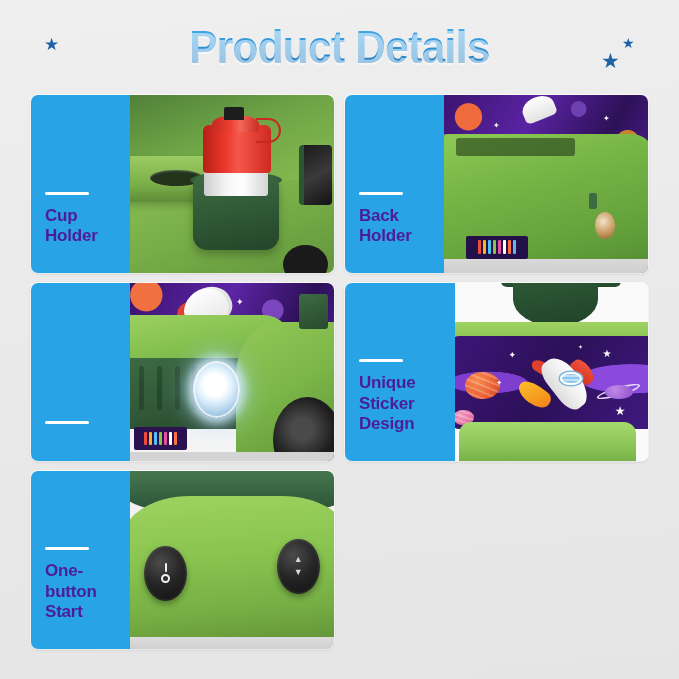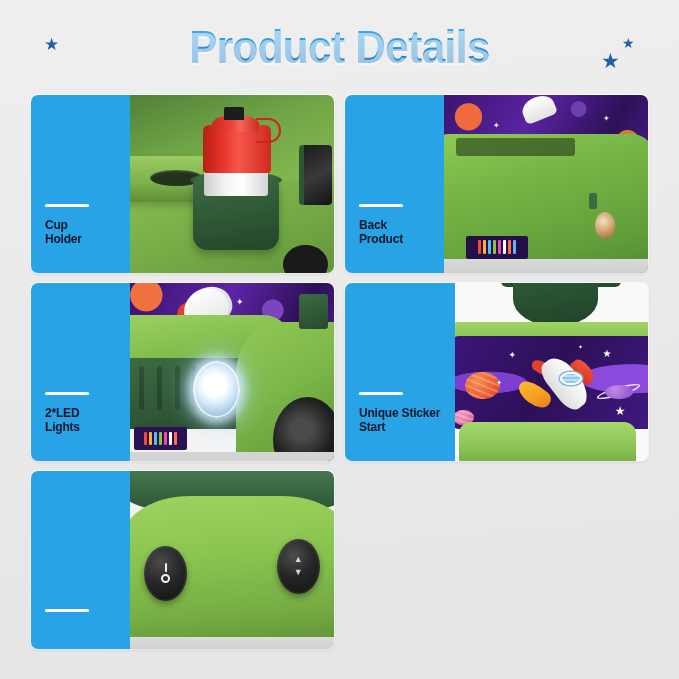--- a/index.html
+++ b/index.html
@@ -84,22 +84,22 @@
     padding: 0 0 26px 14px;
   }
   .card-label .rule {
     width: 44px;
     height: 3px;
     background: #fff;
     border-radius: 2px;
     margin-bottom: 11px;
   }
   .card-label .ltext {
-    color: #0f172a;
-    font-size: 12px;
+    color: #4c1d95;
+    font-size: 17px;
     font-weight: bold;
     line-height: 1.22;
     letter-spacing: -0.2px;
     white-space: pre-line;
   }
   .card.wide-label .card-label { flex: 0 0 110px; }
 
   .card-photo {
     position: relative;
     flex: 1 1 auto;
@@ -536,21 +536,21 @@
         <div class="bottle-loop"></div>
         <div class="mirror"></div>
         <div class="wheel-hint"></div>
       </div>
     </div>
 
     <div class="card">
       <div class="card-label">
         <div class="rule"></div>
         <div class="ltext">Back
-Product</div>
+Holder</div>
       </div>
       <div class="card-photo p2">
         <div class="space-sticker">
           <span class="sp-star" style="left:24%;top:34%">✦</span>
           <span class="sp-star" style="left:46%;top:16%">✦</span>
           <span class="sp-star" style="left:58%;top:56%">✦</span>
           <span class="sp-star" style="left:78%;top:26%">✦</span>
           <span class="sp-star" style="left:88%;top:70%">✦</span>
         </div>
         <div class="rocket-tip"></div>
@@ -569,22 +569,20 @@
             <i style="background:#64b5f6"></i>
         </div>
         <div class="ground"></div>
       </div>
     </div>
 
 
     <div class="card">
       <div class="card-label">
         <div class="rule"></div>
-        <div class="ltext">2*LED
-Lights</div>
       </div>
       <div class="card-photo p4">
         <div class="sky">
           <span class="sp-star" style="left:30%;top:62%">✦</span>
           <span class="sp-star" style="left:52%;top:22%">✦</span>
           <span class="sp-star" style="left:62%;top:76%">✦</span>
           <span class="sp-star" style="left:84%;top:40%">✦</span>
         </div>
         <div class="ring"></div>
         <div class="rocket-flame"></div>
@@ -611,21 +609,21 @@
           <i style="background:#ff7043"></i>
         </div>
         <div class="ground3"></div>
       </div>
     </div>
 
     <div class="card wide-label">
       <div class="card-label">
         <div class="rule"></div>
         <div class="ltext">Unique Sticker
-Start</div>
+Design</div>
       </div>
       <div class="card-photo p5">
         <div class="wheel-bar"></div>
         <div class="wheel-col"></div>
         <div class="panel-green-top"></div>
         <div class="sticker">
           <div class="planet-orange"></div>
           <div class="planet-pink"></div>
           <div class="saturn-ring"></div>
           <div class="saturn"></div>
@@ -641,20 +639,22 @@
           <span class="sk-star" style="left:80%;top:74%;font-size:12px">★</span>
           <span class="sk-star" style="left:62%;top:8%;font-size:6px">✦</span>
         </div>
         <div class="ledge"></div>
       </div>
     </div>
 
     <div class="card">
       <div class="card-label">
         <div class="rule"></div>
+        <div class="ltext">One-button
+Start</div>
       </div>
       <div class="card-photo p6">
         <div class="dash"></div>
         <div class="col-front"></div>
         <div class="face"></div>
         <div class="btn btn-power">
           <div class="pw-mark">
             <div class="pw-bar"></div>
             <div class="pw-circ"></div>
           </div>

